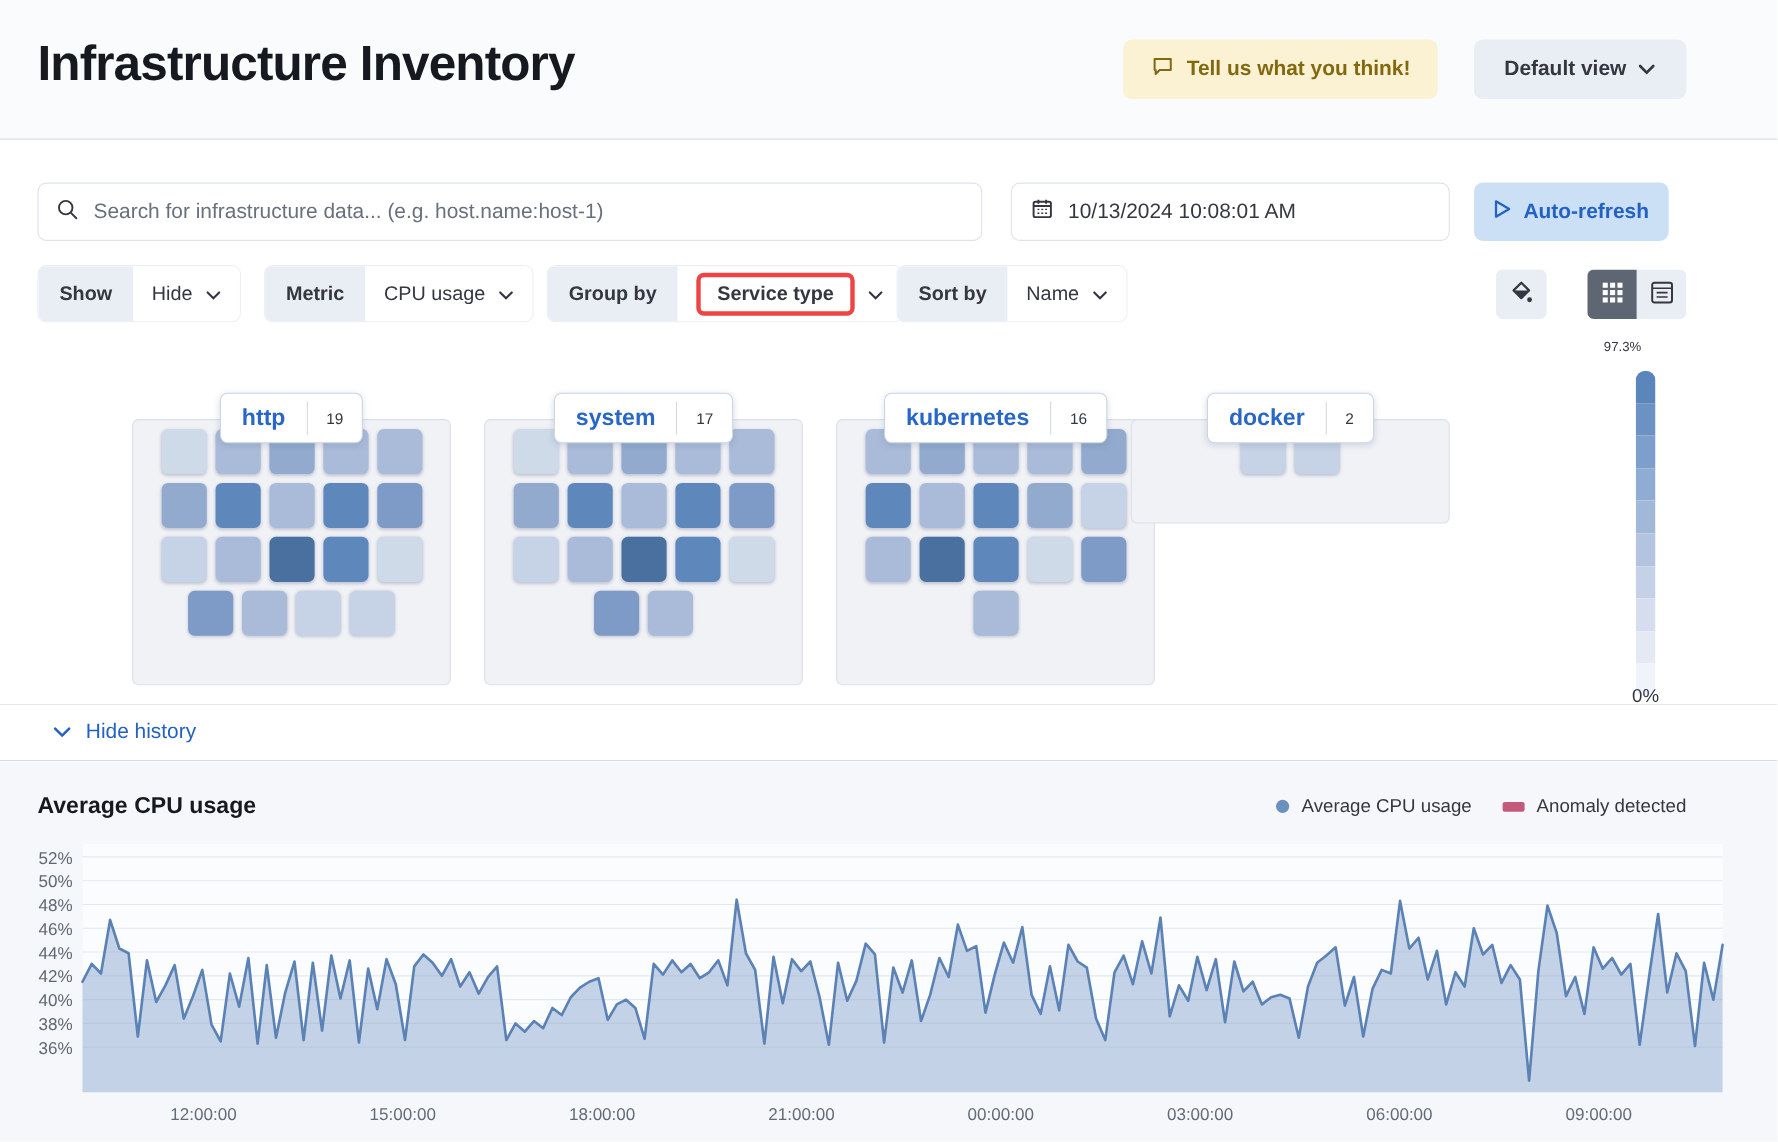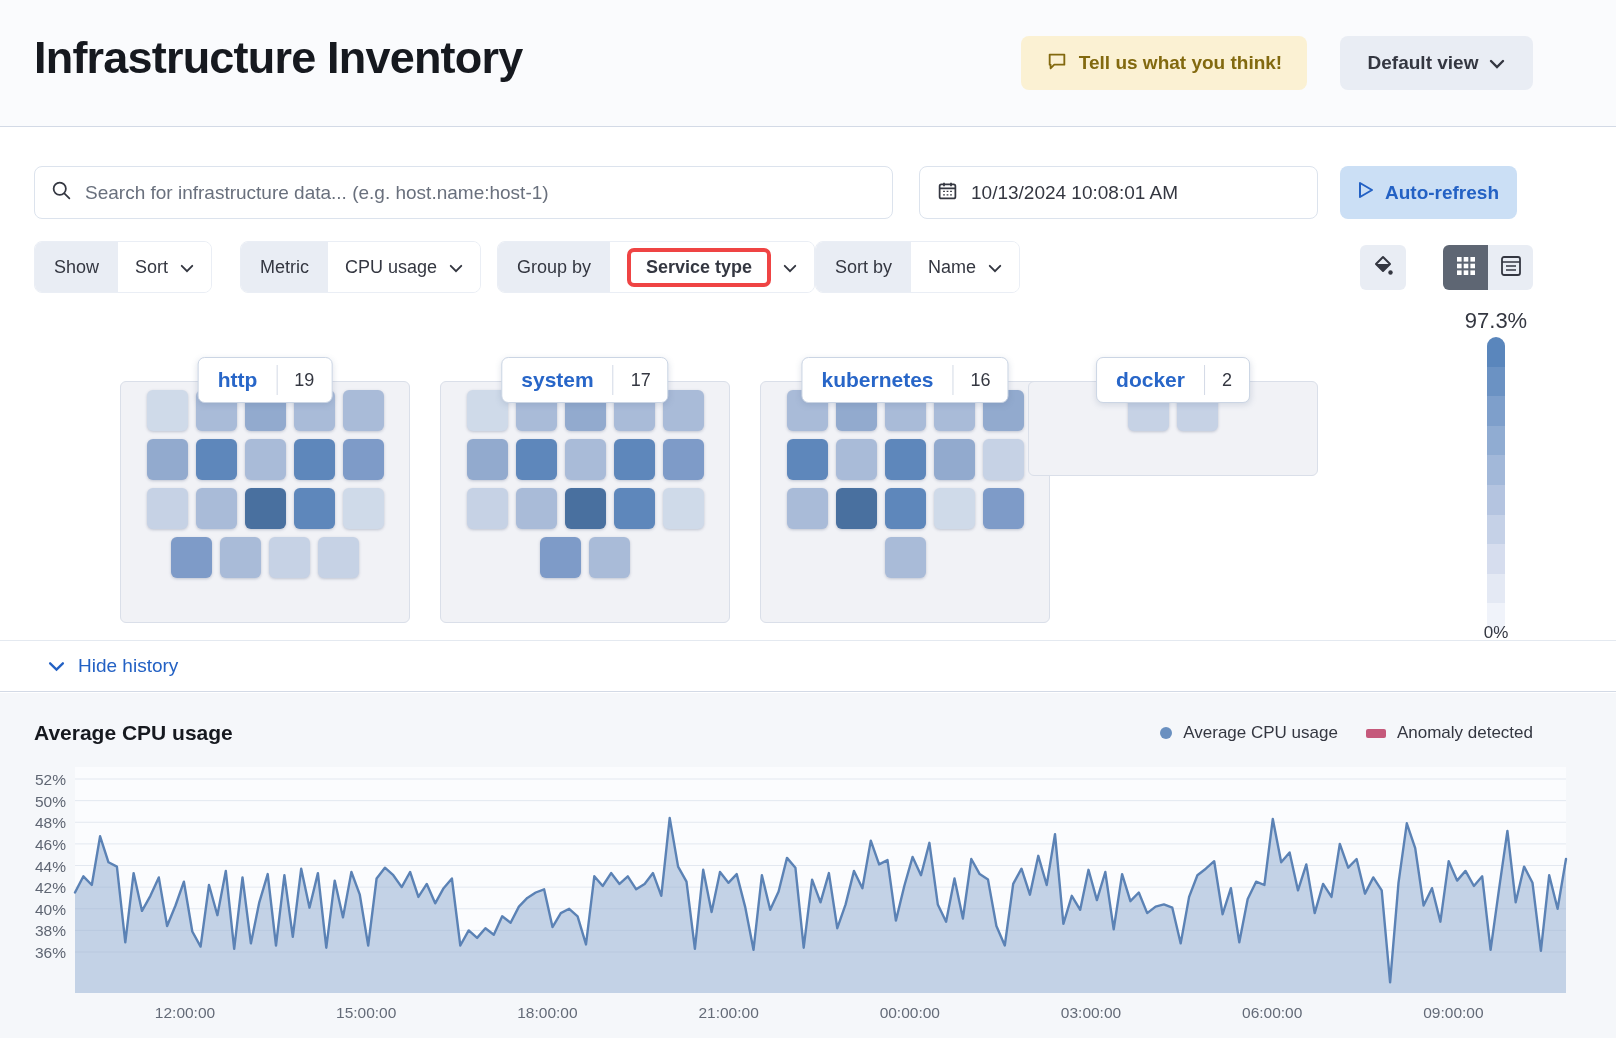--- a/index.html
+++ b/index.html
@@ -51,21 +51,21 @@
     font-family:inherit; font-size:19px; font-weight:700; color:#2361c4; cursor:pointer;
   }
   
   .fgroup {
     position:absolute; top:241px; height:52px;
     display:flex; align-items:stretch; background:#fff;
     border:1px solid #eaeef5; border-radius:8px; overflow:hidden;
   }
   .fchip {
     background:#e9edf4; display:flex; align-items:center;
-    padding:0 19px; font-size:18px; font-weight:400; color:#343741;
+    padding:0 19px; font-size:18px; font-weight:700; color:#343741;
   }
   .fvalue {
     display:flex; align-items:center; gap:12px; padding:0 17px;
     font-size:18px; color:#343741; cursor:pointer; background:#fff;
   }
   .pill {
     border:4px solid #ef4444; border-radius:7px; padding:5px 15px;
     font-weight:600; background:#fff;
   }
   .icon-btn {
@@ -89,33 +89,33 @@
     border:1px solid #dadfe9; border-radius:6px;
   }
   .wbadge {
     position:absolute; top:-25px; left:50%; transform:translateX(-50%);
     background:#fff; border:1px solid #cbd5e4; border-radius:7px; height:46px;
     display:flex; align-items:center; white-space:nowrap;
     box-shadow:0 2px 6px rgba(80,100,140,0.18);
   }
   .wname { color:#2866c8; font-weight:700; font-size:21px; padding:0 19px; cursor:pointer; }
   .wdiv { width:1px; height:30px; background:#d3dae6; }
-  .wcount { font-size:18px; color:#343741; padding:0 17px; }
+  .wcount { font-size:14px; color:#343741; padding:0 17px; }
   .wrow { display:flex; justify-content:center; gap:8px; margin-top:8px; }
   .wrow:first-of-type { margin-top:26px; }
   .tile {
     width:41px; height:41px; border-radius:6px; cursor:pointer;
     box-shadow:0 1px 3px rgba(60,80,120,0.28);
   }
   .scale {
     position:absolute; left:1487px; top:337px; width:18px; height:296px;
     border-radius:9px; overflow:hidden; display:flex; flex-direction:column;
   }
   .scale div { flex:1; }
-  .scale-max { position:absolute; left:1458px; top:308px; width:76px; text-align:center; font-size:22px; color:#343741; }
+  .scale-max { position:absolute; left:1458px; top:308px; width:76px; text-align:left; font-size:12px; color:#343741; }
   .scale-min { position:absolute; left:1470px; top:623px; width:52px; text-align:center; font-size:17px; color:#343741; }
   
   .hist-strip {
     position:absolute; top:640px; left:0; right:0; height:52px; background:#fff;
     border-top:1px solid #e4e9f0; border-bottom:1px solid #d3dae6;
     display:flex; align-items:center; gap:13px; padding-left:48px;
     color:#2361c4; font-size:19px; cursor:pointer;
   }
   
   .chart-section {
@@ -182,21 +182,21 @@
     <svg width="16" height="18" viewBox="0 0 16 18" fill="none" stroke="#2361c4" stroke-width="2" stroke-linejoin="round">
         <path d="M2 2l12 7-12 7z"></path>
       </svg>
   </span>
   <span>Auto-refresh</span>
 </button>
 
 <div class="fgroup" style="left:34px">
   <span class="fchip">Show</span>
   <span class="fvalue">
-    <span>Sort</span>
+    <span>Hide</span>
     <span><svg width="14" height="9" viewBox="0 0 16 10" fill="none" stroke="#343741" stroke-width="2.2" stroke-linecap="round">
           <path d="M2 2l6 6 6-6"></path>
         </svg></span>
   </span>
 </div>
 
 <div class="fgroup" style="left:240px">
   <span class="fchip">Metric</span>
   <span class="fvalue">
     <span>CPU usage</span>

